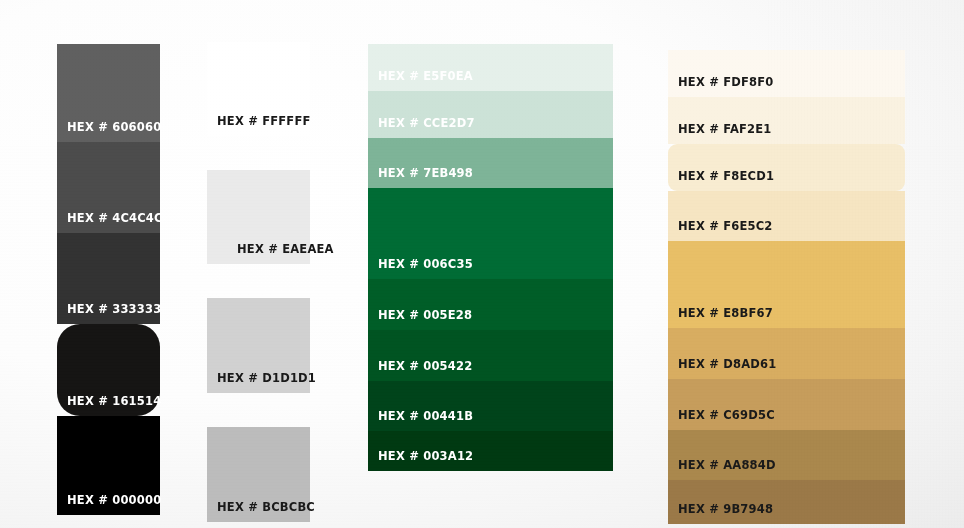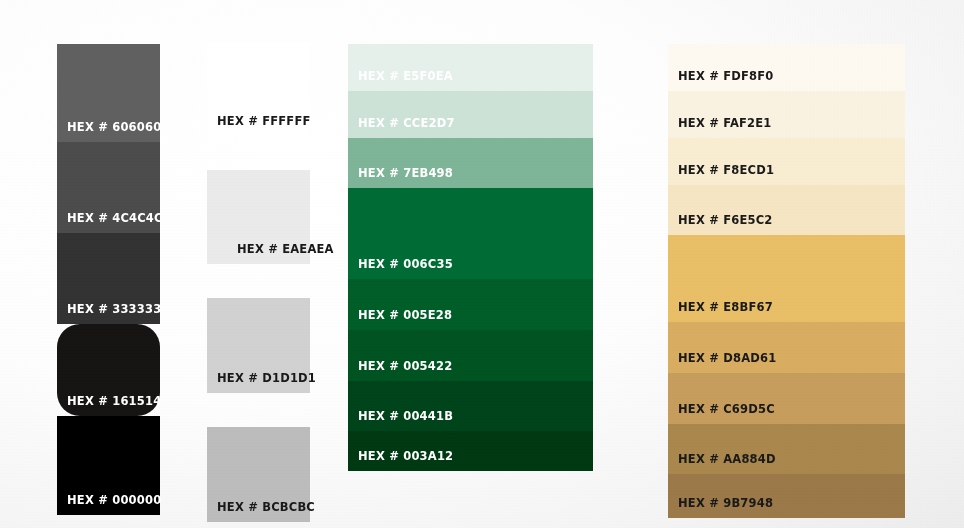--- a/index.html
+++ b/index.html
@@ -84,21 +84,21 @@
       <div class="swatch" style="background: rgb(209, 209, 209); height: 95px; flex: 0 0 95px;">
         <span class="swatch-label" style="color: rgb(26, 26, 26);">HEX # D1D1D1</span>
       </div>
       <div class="swatch" style="background: rgb(188, 188, 188); height: 95px; flex: 0 0 95px;">
         <span class="swatch-label" style="color: rgb(26, 26, 26);">HEX # BCBCBC</span>
       </div>
       <div class="swatch" style="background: rgb(163, 163, 163); height: 95px; flex: 0 0 95px;">
         <span class="swatch-label" style="color: rgb(26, 26, 26);">HEX # A3A3A3</span>
       </div>
     </div>
-    <div class="column" style="left: 348px; top: 44px; width: 245px; height: 452px;">
+    <div class="column" style="left: 368px; top: 44px; width: 245px; height: 452px;">
       <div class="swatch" style="background: rgb(229, 240, 234); height: 47px; flex: 0 0 47px;">
         <span class="swatch-label" style="color: rgb(255, 255, 255);">HEX # E5F0EA</span>
       </div>
       <div class="swatch" style="background: rgb(204, 226, 215); height: 47px; flex: 0 0 47px;">
         <span class="swatch-label" style="color: rgb(255, 255, 255);">HEX # CCE2D7</span>
       </div>
       <div class="swatch" style="background: rgb(126, 180, 152); height: 50px; flex: 0 0 50px;">
         <span class="swatch-label" style="color: rgb(255, 255, 255);">HEX # 7EB498</span>
       </div>
       <div class="swatch" style="background: rgb(0, 108, 53); height: 91px; flex: 0 0 91px;">
@@ -110,28 +110,28 @@
       <div class="swatch" style="background: rgb(0, 84, 34); height: 51px; flex: 0 0 51px;">
         <span class="swatch-label" style="color: rgb(255, 255, 255);">HEX # 005422</span>
       </div>
       <div class="swatch" style="background: rgb(0, 68, 27); height: 50px; flex: 0 0 50px;">
         <span class="swatch-label" style="color: rgb(255, 255, 255);">HEX # 00441B</span>
       </div>
       <div class="swatch" style="background: rgb(0, 58, 18); height: 40px; flex: 0 0 40px;">
         <span class="swatch-label" style="color: rgb(255, 255, 255);">HEX # 003A12</span>
       </div>
     </div>
-    <div class="column" style="left: 668px; top: 44px; width: 237px; height: 474px;">
+    <div class="column" style="left: 668px; top: 50px; width: 237px; height: 474px;">
       <div class="swatch" style="background: rgb(253, 248, 240); height: 47px; flex: 0 0 47px;">
         <span class="swatch-label" style="color: rgb(26, 26, 26);">HEX # FDF8F0</span>
       </div>
       <div class="swatch" style="background: rgb(250, 242, 225); height: 47px; flex: 0 0 47px;">
         <span class="swatch-label" style="color: rgb(26, 26, 26);">HEX # FAF2E1</span>
       </div>
-      <div class="swatch" style="background: rgb(248, 236, 209); height: 47px; flex: 0 0 47px;">
+      <div class="swatch" style="background: rgb(248, 236, 209); height: 47px; flex: 0 0 47px; border-radius: 9px;">
         <span class="swatch-label" style="color: rgb(26, 26, 26);">HEX # F8ECD1</span>
       </div>
       <div class="swatch" style="background: rgb(246, 229, 194); height: 50px; flex: 0 0 50px;">
         <span class="swatch-label" style="color: rgb(26, 26, 26);">HEX # F6E5C2</span>
       </div>
       <div class="swatch" style="background: rgb(232, 191, 103); height: 87px; flex: 0 0 87px;">
         <span class="swatch-label" style="color: rgb(26, 26, 26);">HEX # E8BF67</span>
       </div>
       <div class="swatch" style="background: rgb(216, 173, 97); height: 51px; flex: 0 0 51px;">
         <span class="swatch-label" style="color: rgb(26, 26, 26);">HEX # D8AD61</span>

